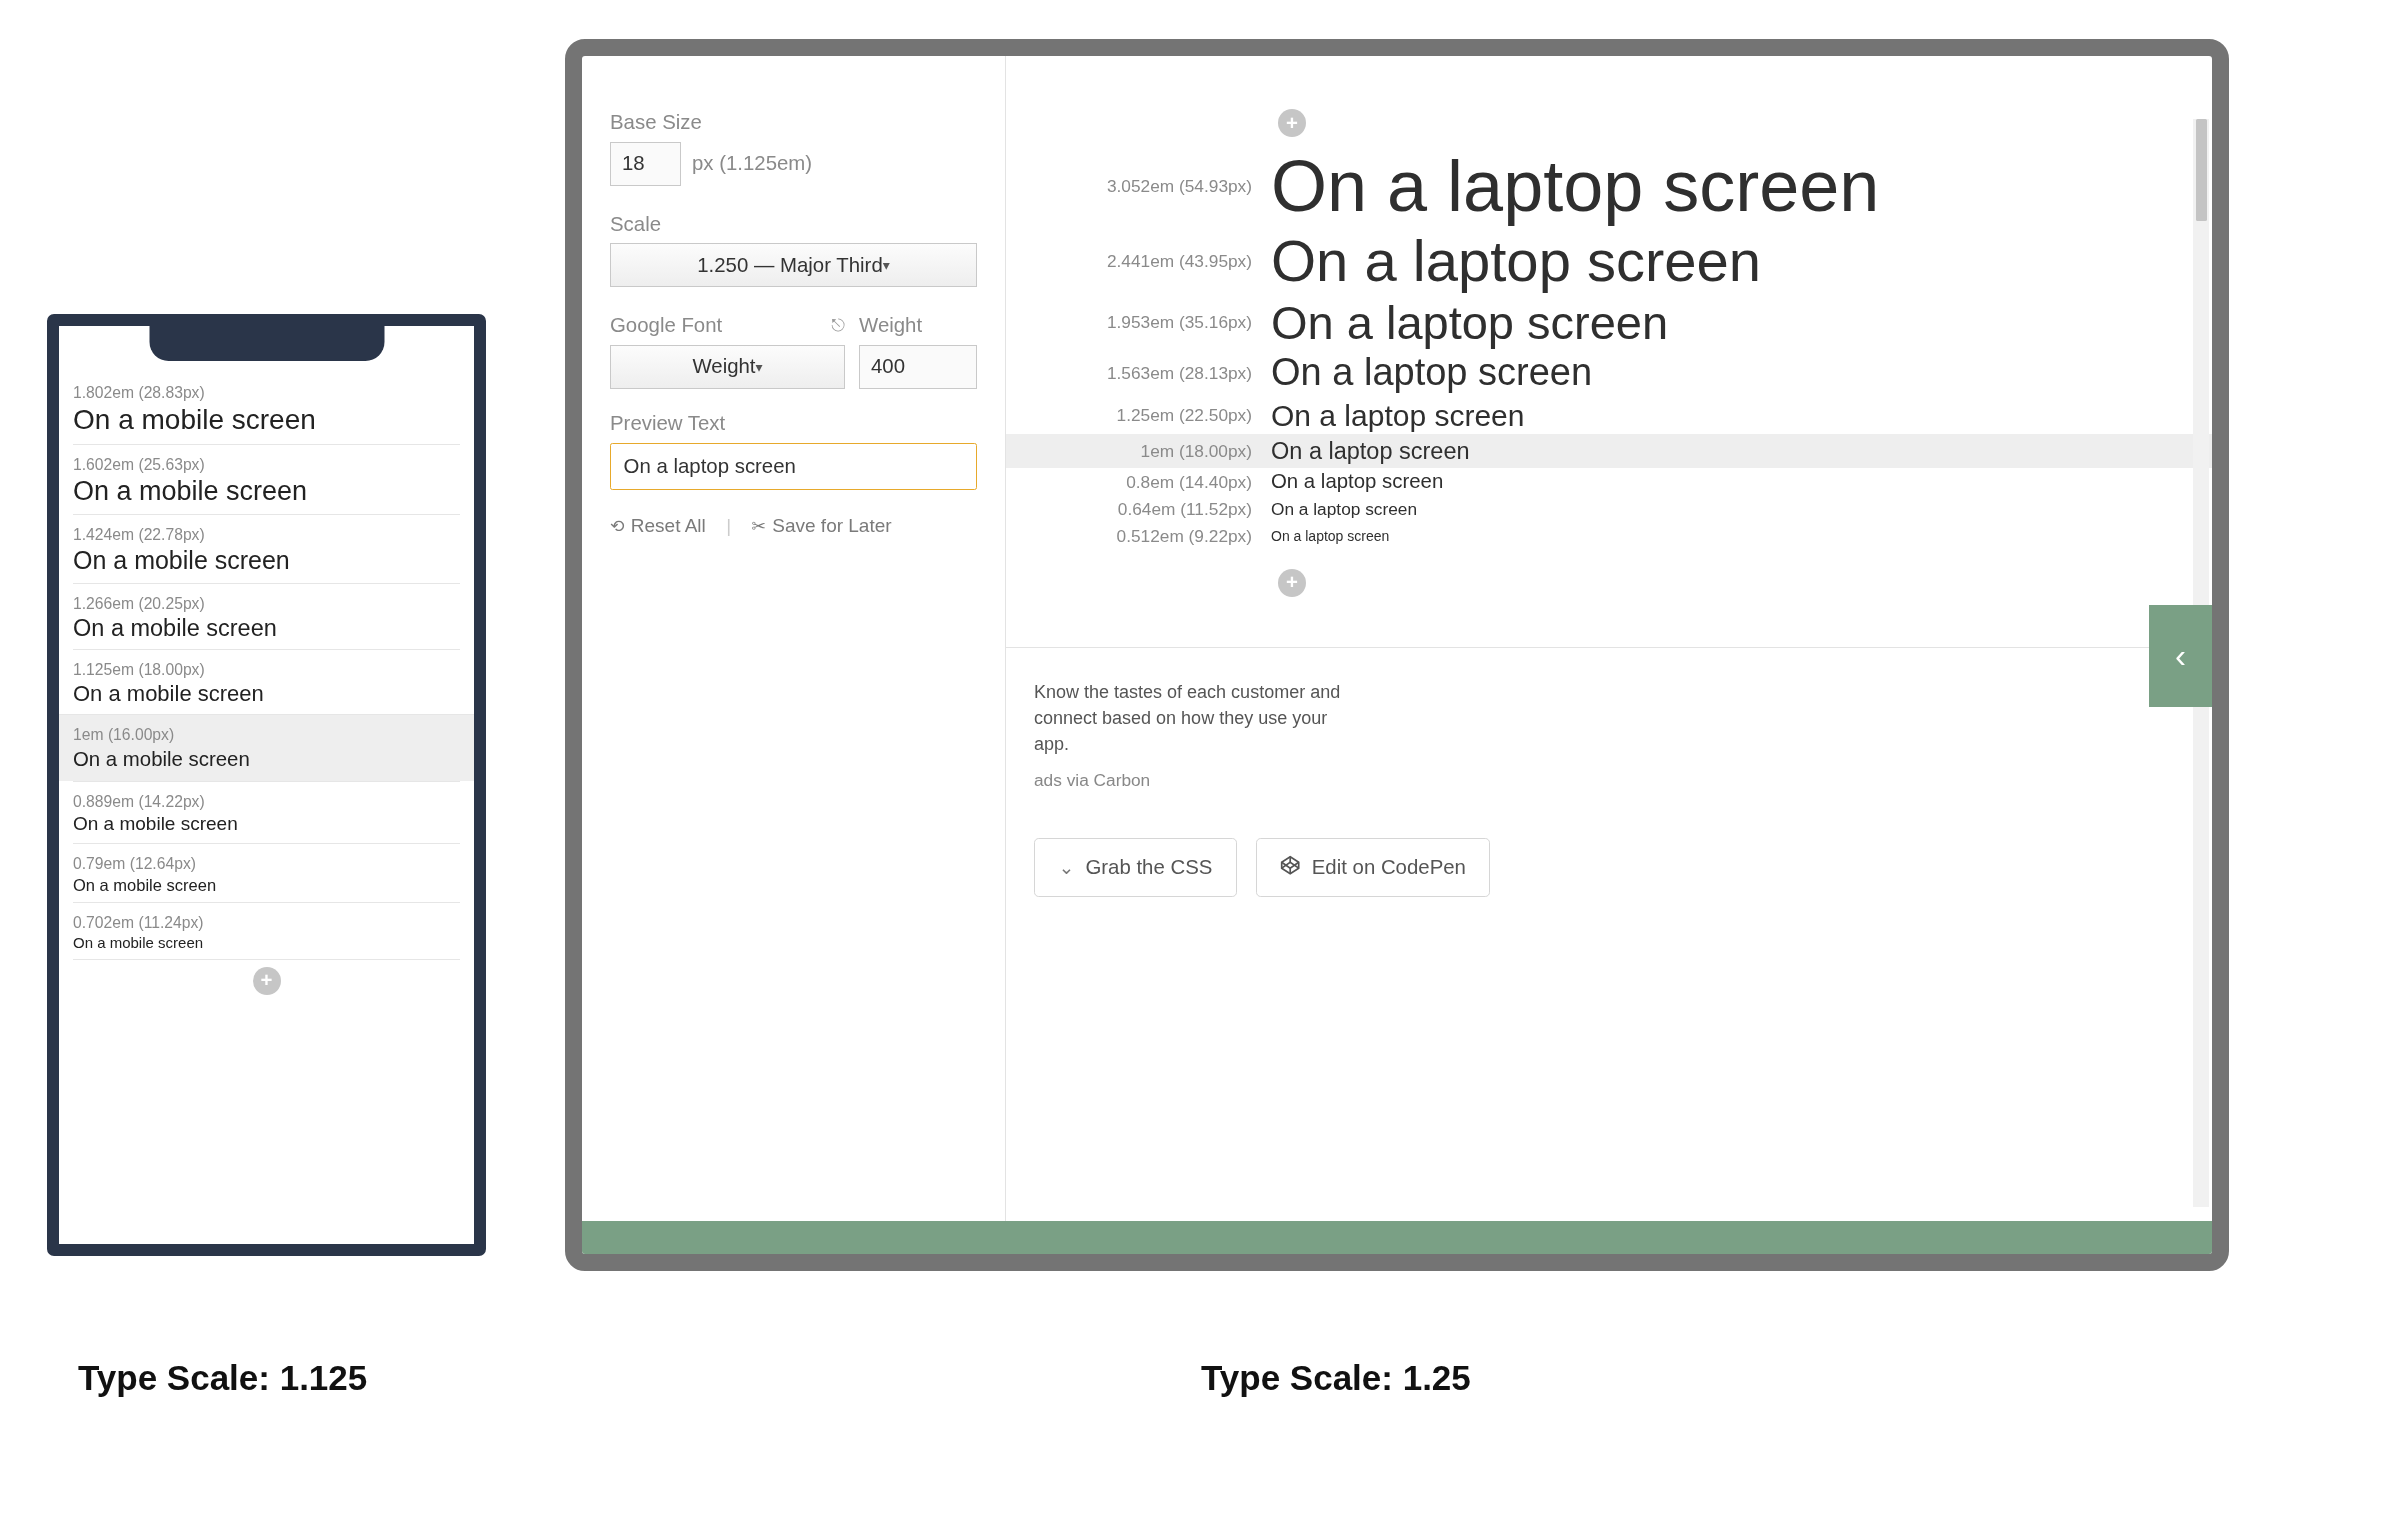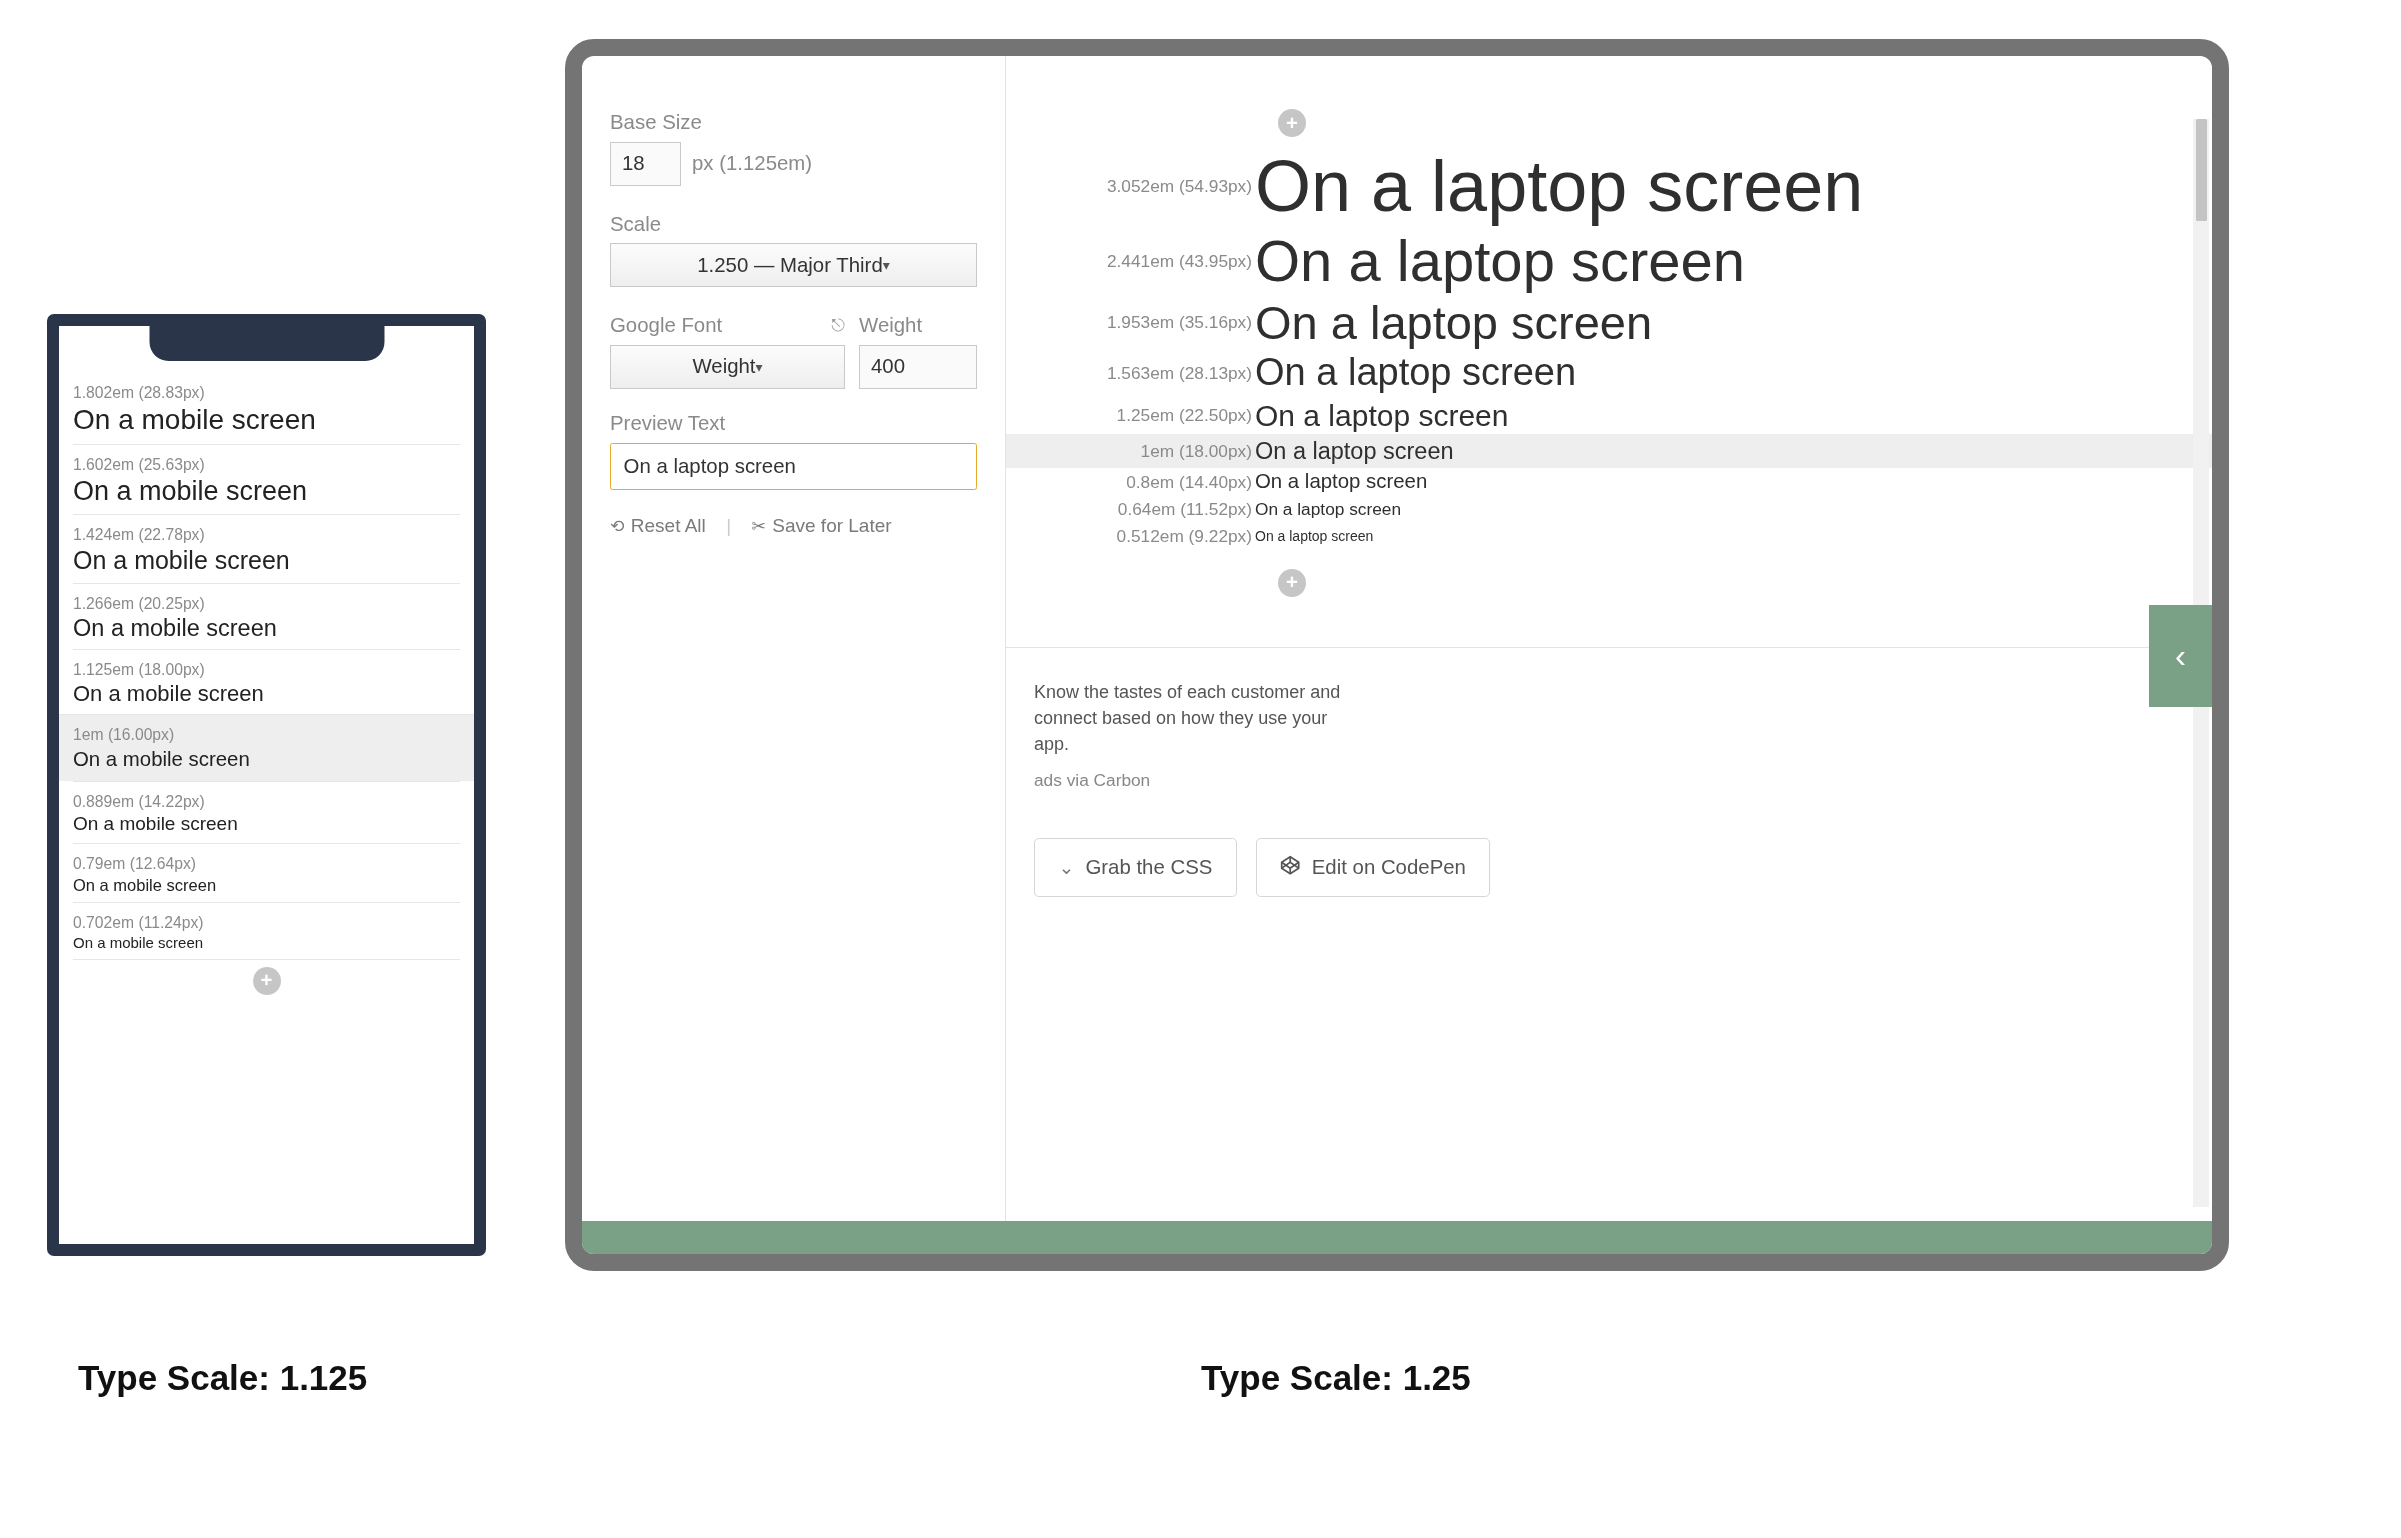--- a/index.html
+++ b/index.html
@@ -68,21 +68,21 @@
   }
 
   
   .tablet {
     position: absolute;
     left: 565px;
     top: 39px;
     width: 1664px;
     height: 1232px;
     border: 17.3px solid #747474;
-    border-radius: 29px;
+    border-radius: 20px;
     background: #ffffff;
     overflow: hidden;
   }
   .tablet-inner {
     position: absolute;
     inset: 0;
     display: flex;
   }
   .sidebar {
     width: 424px;
@@ -141,21 +141,21 @@
   }
   .plus-circle {
     width: 28px; height: 28px; border-radius:50%;
     background:#c6c6c6; color:#fff; display:inline-flex;
     align-items:center; justify-content:center;
     font-size:20.4px; font-weight:bold;
   }
   .pc-top { position:absolute; top:53px; left:272px; }
   .pc-bottom { position:absolute; left:272px; margin-top:7.8px; }
 
-  .t-row { display:flex; align-items:center; gap:3px; padding: 3.1px 0 3.1px 0;}
+  .t-row { display:flex; align-items:center; gap:19px; padding: 3.1px 0 3.1px 0;}
   .t-meta {
     width: 246px;
     text-align: right;
     font-size: 17.3px;
     color:#8a8a8a;
     flex-shrink:0;
   }
   .t-sample {
     color:#2f2f2f;
     white-space: nowrap;

